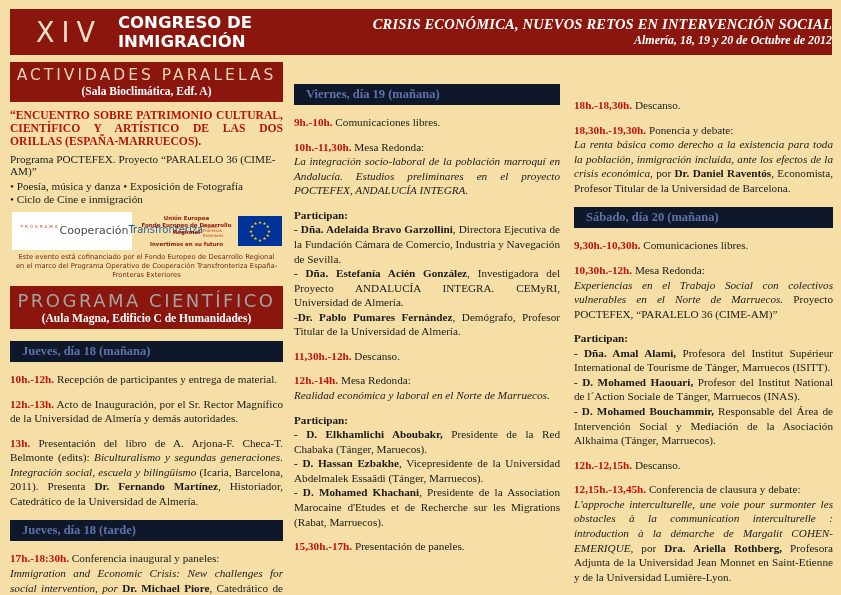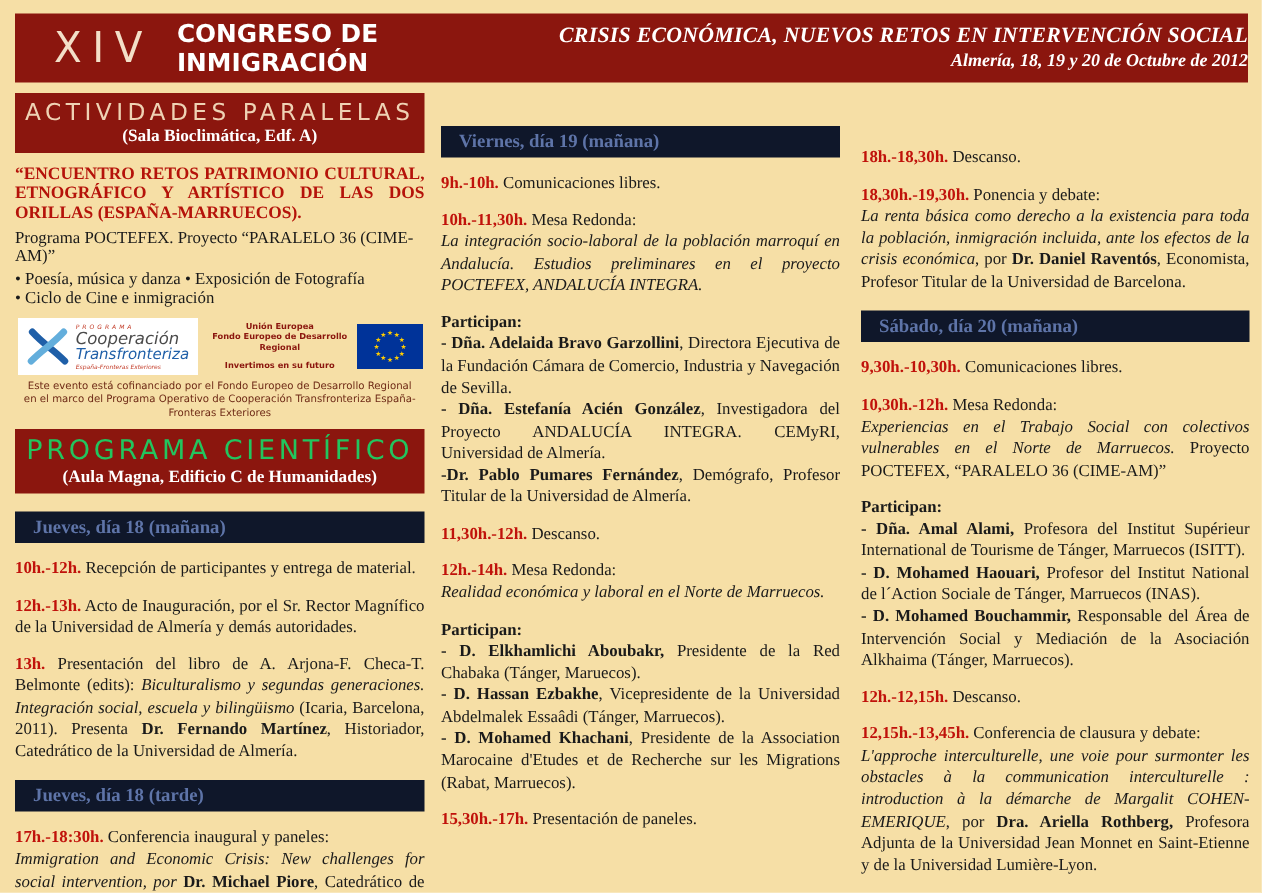--- a/index.html
+++ b/index.html
@@ -17,30 +17,30 @@
   .band-right .line2{font-style:italic;font-weight:bold;font-size:12px;}
   
   .col{position:absolute;top:62px;}
   .col-left{left:10px;width:273px;}
   .col-mid{left:294px;width:266px;padding-top:22px;}
   .col-right{left:574px;width:259px;padding-top:26px;}
   
   .red-band{background:#8B160E;text-align:center;padding:4px 2px 5px;}
   .red-band .stylized{color:#EFD2B4;font-family:"DejaVu Sans",sans-serif;font-size:15.5px;
                       letter-spacing:3px;}
-  .red-band .stylized.big{font-size:18px;letter-spacing:2.5px;color:#22c55e;}
+  .red-band .stylized.big{font-size:18px;letter-spacing:2.5px;color:#a3a3a3;}
   .red-band .sub{color:#ffffff;font-weight:bold;font-size:11.5px;margin-top:1px;}
   .encuentro{color:#B5130A;font-weight:bold;font-size:11.6px;line-height:1.14;text-align:justify;
              margin:7px 0 4px;}
   .program-line{font-size:11.2px;margin:2px 0 3px;}
   .bullets{font-size:11.2px;line-height:1.2;margin:0;}
   .logos-row{display:flex;align-items:center;justify-content:center;gap:10px;margin:6px 0 3px;}
   .coop-box{background:#ffffff;width:120px;height:38px;display:flex;align-items:center;
             padding:2px 5px;gap:4px;box-sizing:border-box;}
-  .coop-text{display:flex;flex-direction:column;line-height:1.05;font-style:italic;}
+  .coop-text{display:flex;flex-direction:row;line-height:1.05;}
   .coop-tiny{color:#C23A26;font-family:"DejaVu Sans",sans-serif;font-size:4px;letter-spacing:2px;}
   .coop-main{color:#4a4a4a;font-family:"DejaVu Sans",sans-serif;font-size:11px;}
   .coop-sub{color:#1F5FA8;font-family:"DejaVu Sans",sans-serif;font-size:10px;}
   .coop-tiny2{color:#C23A26;font-family:"DejaVu Sans",sans-serif;font-size:4px;}
   .eu-box{display:flex;align-items:center;gap:6px;}
   .eu-text{text-align:center;color:#8B160E;font-family:"DejaVu Sans",sans-serif;
            font-weight:bold;font-size:5.5px;line-height:1.25;}
   .eu-invest{margin-top:5px;font-weight:bold;}
   .funding-note{color:#6E2A16;font-family:"DejaVu Sans",sans-serif;font-size:6.8px;
                 text-align:center;line-height:1.3;margin:2px 4px 6px;}
@@ -68,21 +68,21 @@
       <div class="line1">CRISIS ECONÓMICA, NUEVOS RETOS EN INTERVENCIÓN SOCIAL</div>
       <div class="line2">Almería, 18, 19 y 20 de Octubre de 2012</div>
     </div>
   </div>
 
   <div class="col col-left">
     <div class="red-band">
       <div class="stylized">ACTIVIDADES PARALELAS</div>
       <div class="sub">(Sala Bioclimática, Edf. A)</div>
     </div>
-    <p class="encuentro">“ENCUENTRO RETOS PATRIMONIO CULTURAL, ETNOGRÁFICO Y ARTÍSTICO DE LAS DOS ORILLAS (ESPAÑA-MARRUECOS).</p>
+    <p class="encuentro">“ENCUENTRO SOBRE PATRIMONIO CULTURAL, CIENTÍFICO Y ARTÍSTICO DE LAS DOS ORILLAS (ESPAÑA-MARRUECOS).</p>
     <p class="program-line">Programa POCTEFEX. Proyecto “PARALELO 36 (CIME-AM)”</p>
     <p class="bullets">• Poesía, música y danza • Exposición de Fotografía</p>
     <p class="bullets">• Ciclo de Cine e inmigración</p>
 
     <div class="logos-row">
       <div class="coop-box">
         <svg width="30" height="30" viewBox="0 0 40 40">
           <path d="M6 7 C 17 19, 23 21, 35 33" stroke="#1F5FA8" stroke-width="6" fill="none" stroke-linecap="round"></path>
           <path d="M34 7 C 23 19, 17 21, 5 33" stroke="#63AEDC" stroke-width="6" fill="none" stroke-linecap="round"></path>
         </svg>

